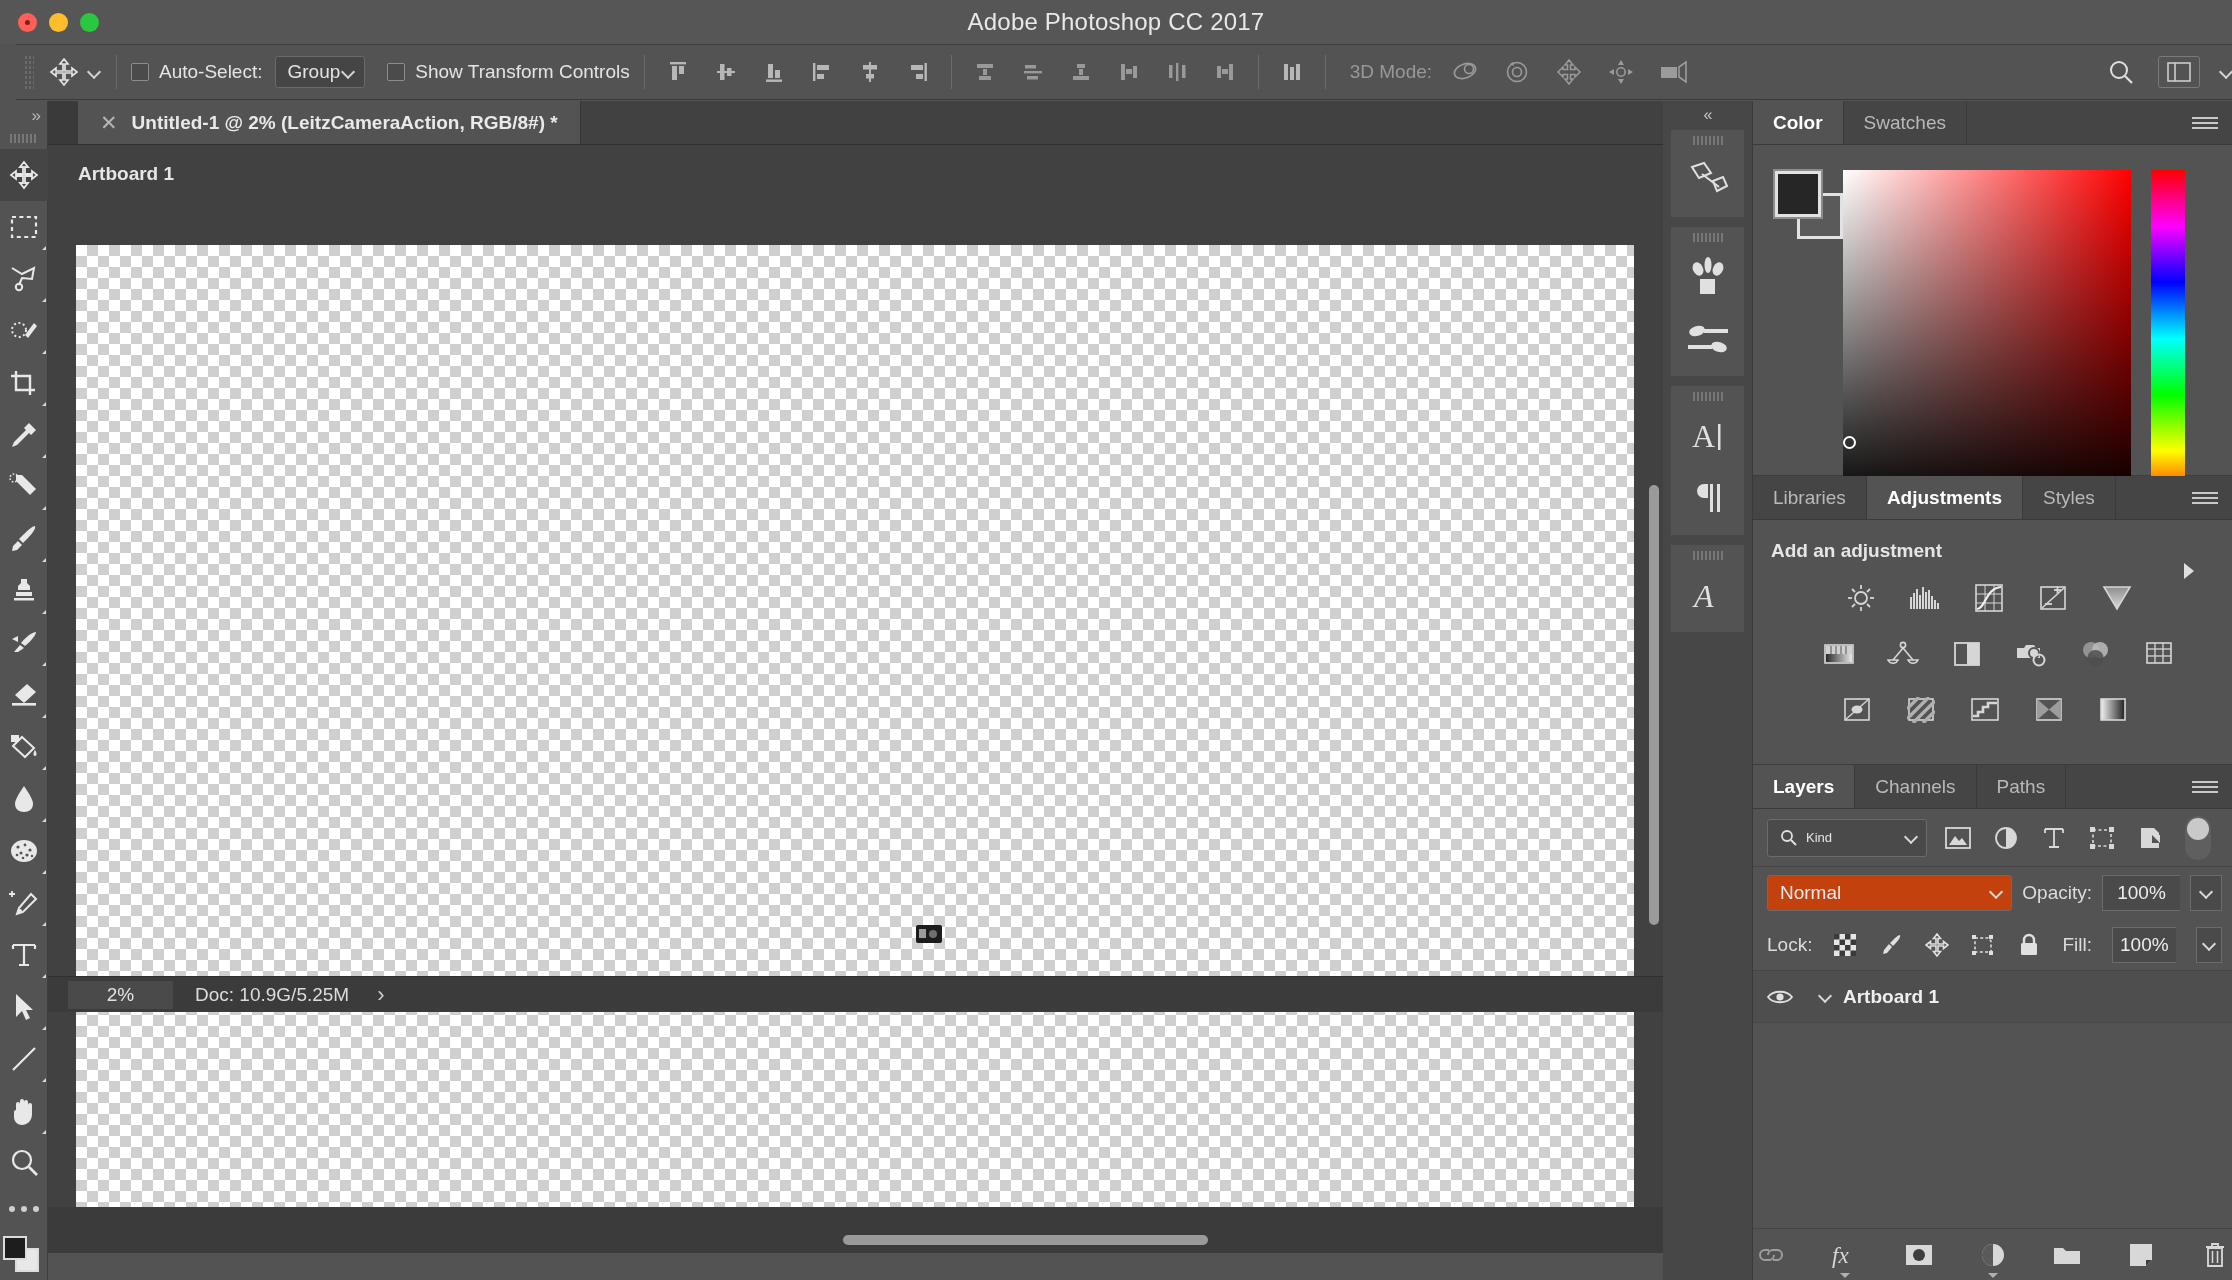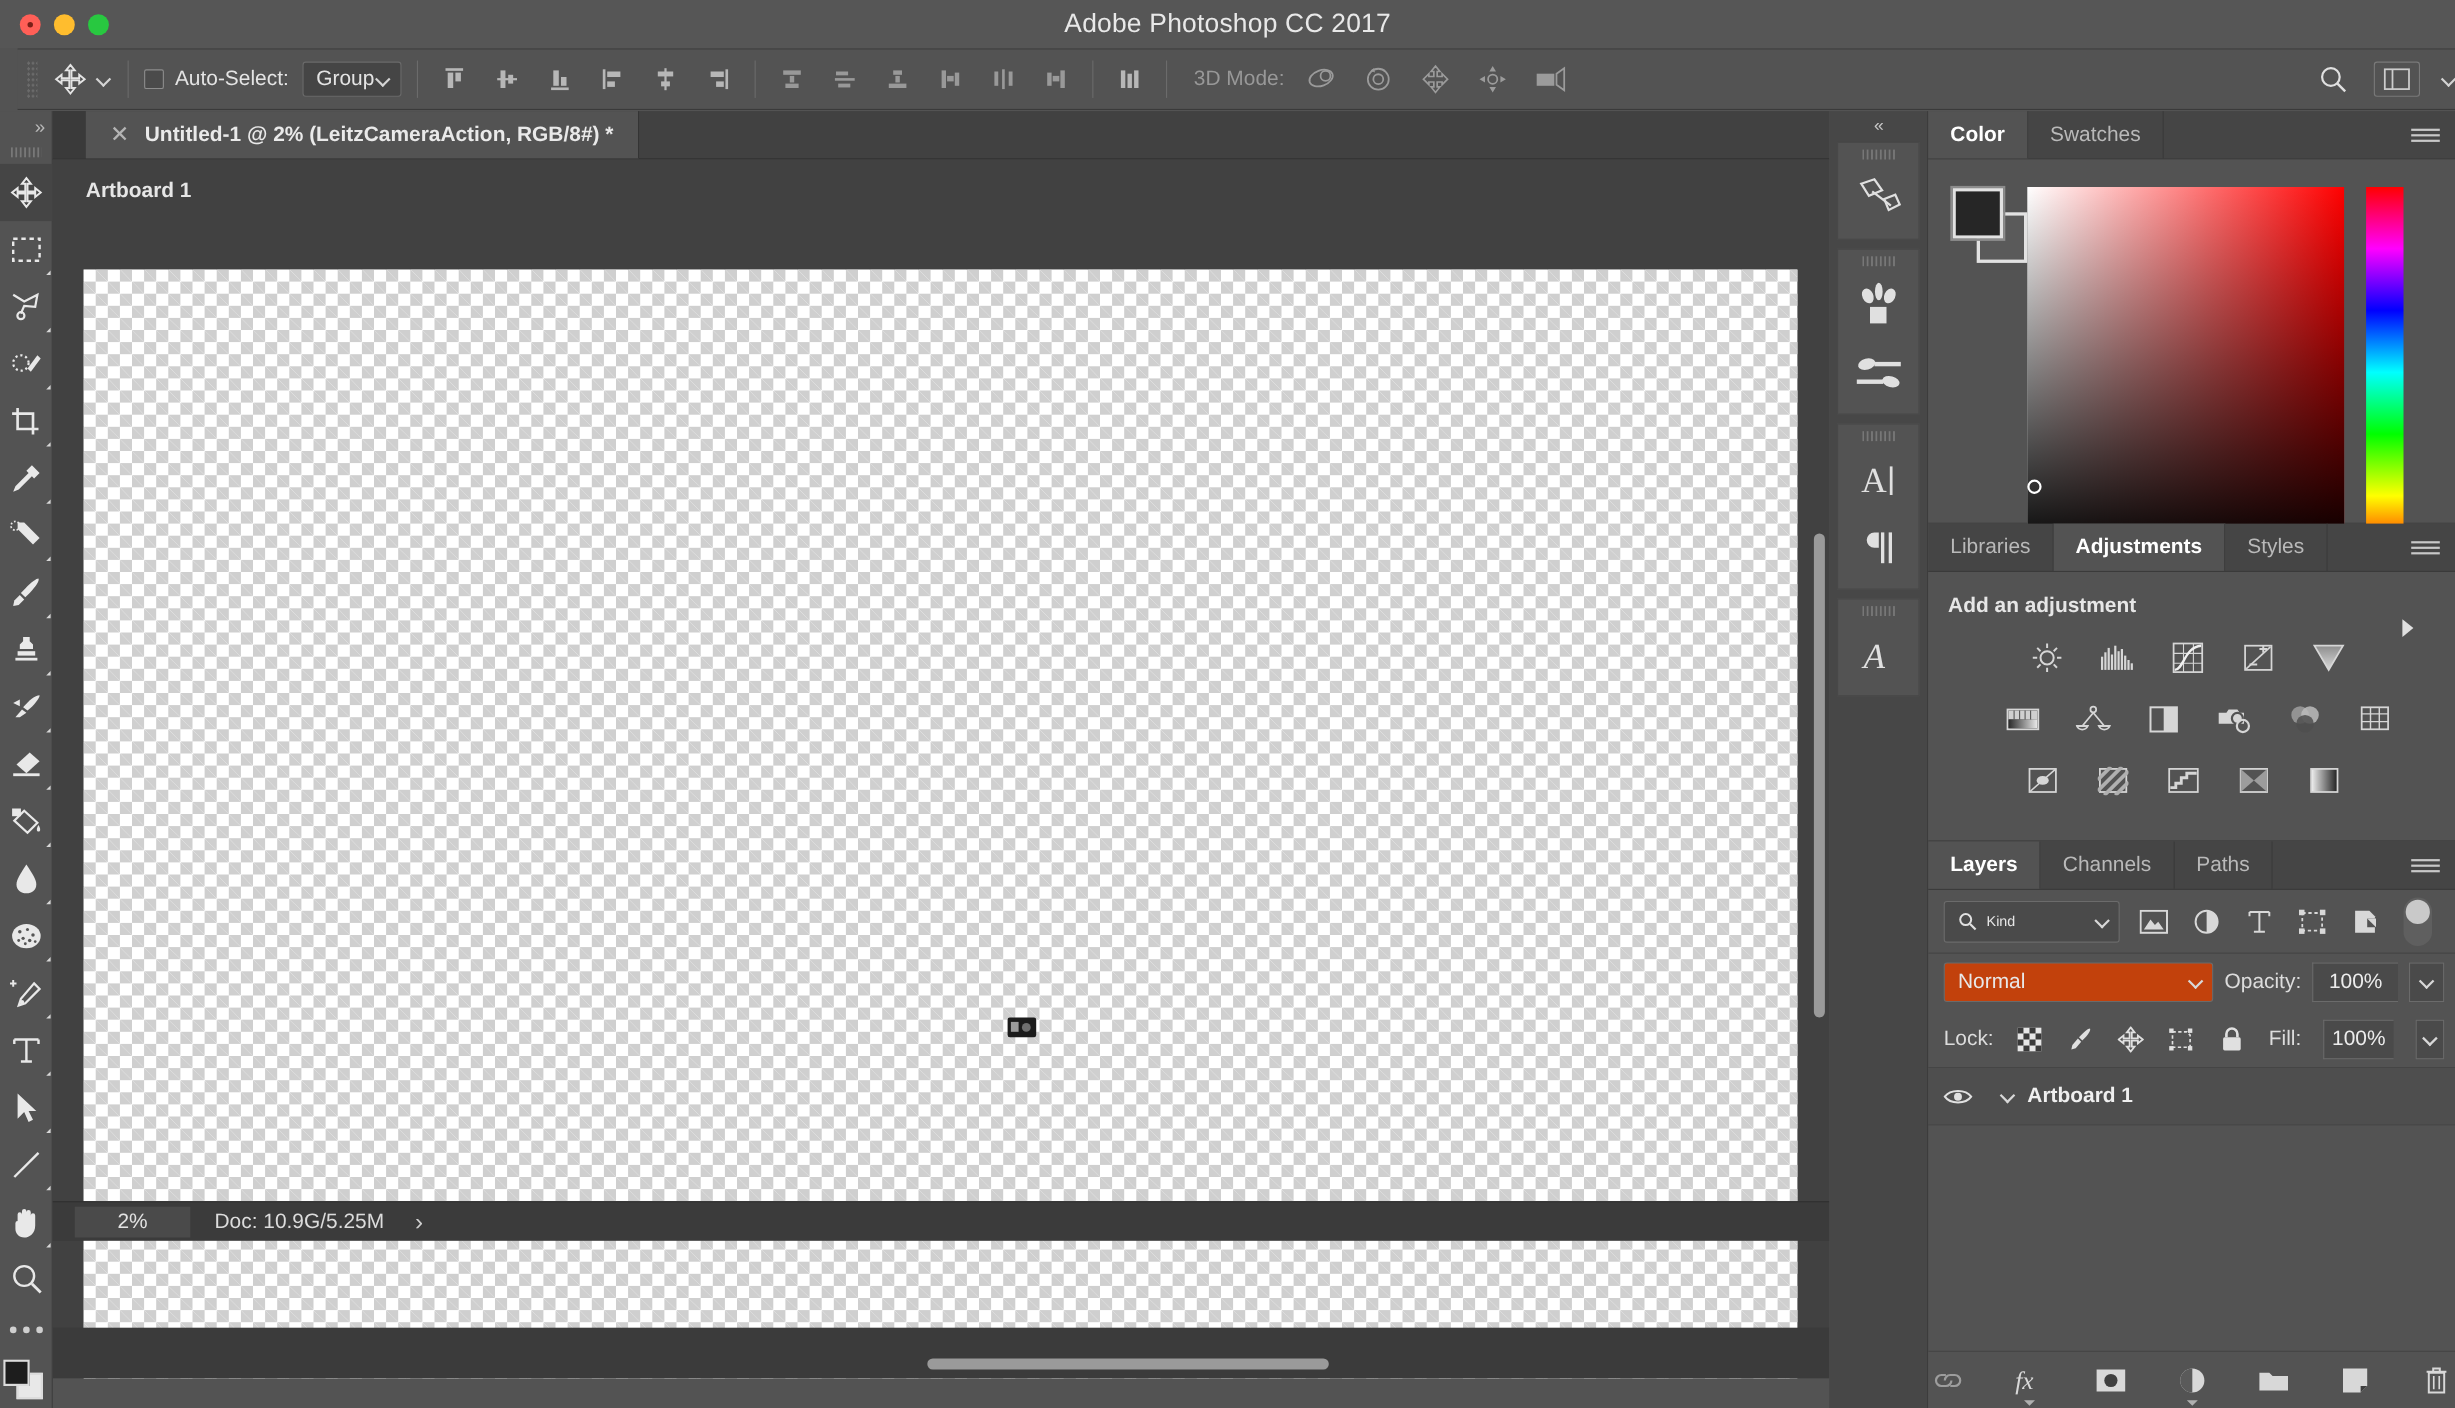--- a/index.html
+++ b/index.html
@@ -3,21 +3,21 @@
 <meta charset="utf-8">
 <style>
   * { box-sizing: border-box; margin: 0; padding: 0; }
   html, body {
     width: 2232px; height: 1280px;
     background: #535353;
     font-family: "Liberation Sans", sans-serif;
     overflow: hidden;
     -webkit-font-smoothing: antialiased;
   }
-  .app { position: relative; width: 2232px; height: 1128px; }
+  .app { position: relative; width: 2232px; height: 1012px; }
 
   
   .titlebar {
     position: absolute; left:0; top:0; width:2232px; height:44px;
     background: #565656;
     display: flex; align-items: center;
   }
   .traffic { display:flex; gap:12px; margin-left:18px; }
   .dot { width:19px; height:19px; border-radius:50%; display:block; }
   .dot.red { background:#ff5f57; }
@@ -256,20 +256,24 @@
 
     <div class="ob-item">
       <span class="cb"></span>
       <span class="ob-label">Auto-Select:</span>
     </div>
     <div class="select-box">
       <span>Group</span>
       <span class="chev"></span>
     </div>
 
+    <div class="ob-item" style="margin-left:22px">
+      <span class="cb"></span>
+      <span class="ob-label">Show Transform Controls</span>
+    </div>
 
     <div class="vsep"></div>
 
     <div class="align-grp">
       <div class="al-btn">
         <svg width="26" height="26" viewBox="0 0 26 26">
             <rect x="5" y="3" width="16" height="2.4" fill="#b7b7b7"></rect>
             <rect x="7" y="7" width="5" height="14" fill="#b7b7b7"></rect>
             <rect x="14" y="7" width="5" height="8" fill="#b7b7b7"></rect>
           </svg>

